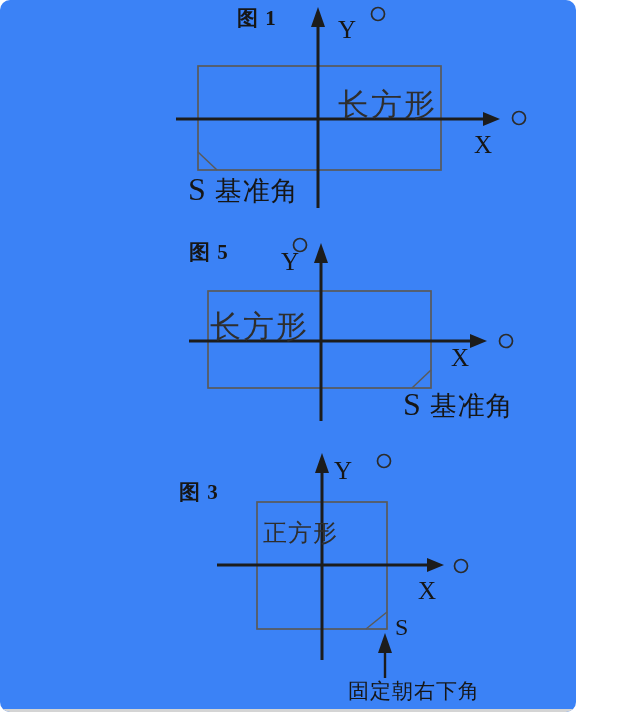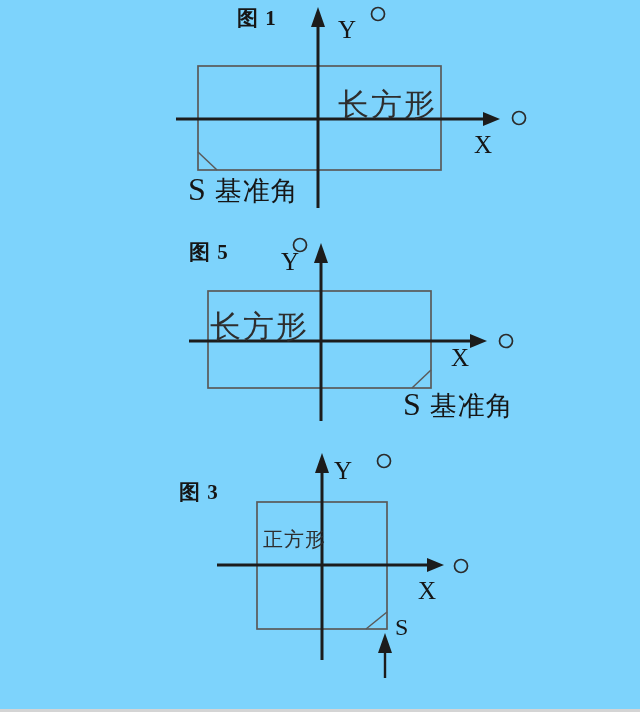--- a/index.html
+++ b/index.html
@@ -1,36 +1,37 @@
 <!DOCTYPE html>
 <html><head>
 <meta charset="utf-8">
 <style>
   html, body { margin: 0; padding: 0; }
   .canvas {
     position: relative;
-    width: 640px;
+    width: 576px;
     height: 712px;
-    background: #7dd3fc;
+    background: #3b82f6;
     overflow: hidden;
     font-family: "Liberation Serif", serif;
     color: #161616;
+    border-radius: 10px;
   }
   .linework { position: absolute; left: 0; top: 0; }
   .axis  { stroke: #1c1c1c; stroke-width: 3; }
   .thin  { stroke: #1c1c1c; stroke-width: 2.4; }
   .head  { fill: #1c1c1c; stroke: none; }
   .box   { fill: none; stroke: #5a5a5a; stroke-width: 1.7; }
   .cham  { stroke: #5a5a5a; stroke-width: 1.5; fill: none; }
   .ring  { fill: none; stroke: #2b2b2b; stroke-width: 1.7; }
   .lbl { position: absolute; white-space: nowrap; line-height: 1.1; }
   .fig-title { font-weight: 700; font-size: 21px; letter-spacing: 1px; }
   .axis-lbl  { font-size: 25px; }
   .shape-lbl { font-size: 31px; letter-spacing: 2px; color: #2e2e2e; }
-  .shape-lbl-sm { font-size: 20px; letter-spacing: 1px; color: #2e2e2e; margin-top: 8px; }
+  .shape-lbl-sm { font-size: 24px; letter-spacing: 1px; color: #2e2e2e; }
   .s-group { display: flex; align-items: baseline; gap: 9px; }
   .s-big   { font-size: 32px; }
   .corner-txt { font-size: 27px; letter-spacing: 1px; }
   .s-small { font-size: 24px; }
   .annot   { font-size: 21px; letter-spacing: 1px; }
   .bottom-edge {
     position: absolute; left: 0; bottom: 0; width: 640px; height: 3px;
     background: #d4d4d4;
   }
 </style>
@@ -93,15 +94,16 @@
   <div class="lbl s-group" style="left:403px; top:387px;">
     <span class="s-big">S</span>
     <span class="corner-txt">基准角</span>
   </div>
 
   <span class="lbl fig-title" style="left:179px; top:481px;">图 3</span>
   <span class="lbl axis-lbl" style="left:334px; top:457px;">Y</span>
   <span class="lbl axis-lbl" style="left:418px; top:577px;">X</span>
   <span class="lbl shape-lbl-sm" style="left:263px; top:520px;">正方形</span>
   <span class="lbl s-small" style="left:395px; top:614px;">S</span>
+  <span class="lbl annot" style="left:348px; top:680px;">固定朝右下角</span>
 
   <div class="bottom-edge"></div>
 </div>
 
 </body></html>

